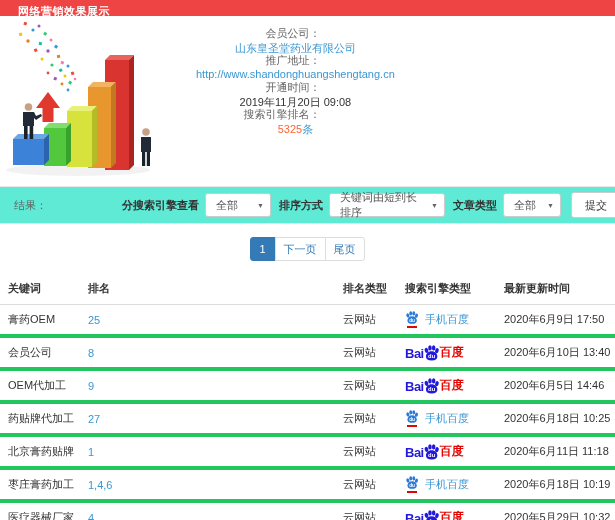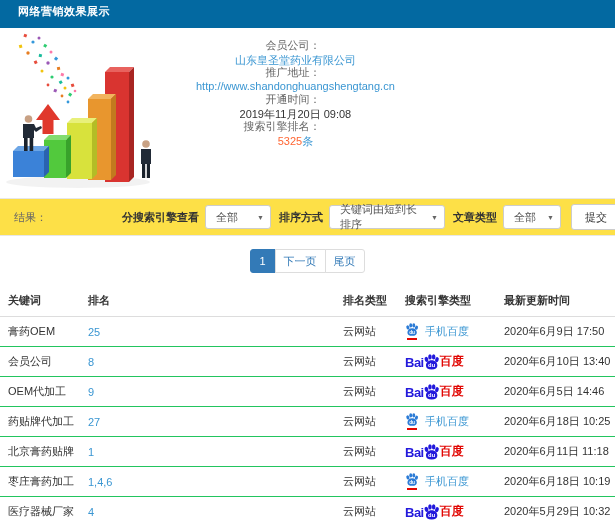--- a/index.html
+++ b/index.html
@@ -1,32 +1,32 @@
 <!DOCTYPE html>
 <html><head>
 <meta charset="utf-8">
 <style>
   * { margin:0; padding:0; box-sizing:border-box; }
   html,body { width:615px; height:520px; overflow:hidden; background:#fff;
     font-family:"Liberation Sans","DejaVu Sans",sans-serif; font-size:11px; color:#333; }
 
-  .header { height:28px; background:#0369a1; color:#fff; font-weight:bold;
+  .header { height:16px; background:#ef4444; color:#fff; font-weight:bold;
     line-height:22px; padding-left:18px; font-size:11px; letter-spacing:.5px; }
 
   .info-section { position:relative; height:166px; }
   .illustration { position:absolute; left:0; top:2px; width:185px; height:160px; }
   .info-rows { position:absolute; left:168px; top:10px; }
   .info-row { display:flex; align-items:center; height:27px;flex-direction:column; }
   .info-label { width:78px; text-align:right; color:#666; }
   .info-value { margin-left:28px; }
   .link-blue { color:#3a96d2; }
   .text-dark { color:#333; }
   .num-orange { color:#ff6633; }
 
-  .filter-bar { height:38px; background:#fde047; border-top:1px solid #e7e7e7;
+  .filter-bar { height:38px; background:#5eead4; border-top:1px solid #e7e7e7;
     border-bottom:1px solid #e7e7e7; display:flex; align-items:center;
     padding-left:14px; margin-top:4px; }
   .result-label { color:#666; }
   .filter-group { margin-left:auto; display:flex; align-items:center; }
   .filter-label { font-weight:bold; color:#333; margin:0 6px 0 8px; }
   .select { background:#fff; border:1px solid #ccc; border-radius:3px; height:24px;
     display:flex; align-items:center; padding:0 6px 0 10px; color:#555; cursor:pointer; }
   .select .caret { margin-left:auto; font-size:7px; color:#666; padding-left:8px; }
   .sel-engine { width:66px; } .sel-sort { width:116px; } .sel-article { width:58px; }
   .submit-btn { height:26px; background:#fff; border:1px solid #ccc; border-radius:3px;
@@ -38,21 +38,21 @@
     margin-left:-1px; cursor:pointer; }
   .page-btn.active { background:#337ab7; border-color:#337ab7; color:#fff;
     border-radius:3px 0 0 3px; }
   .page-btn.last { border-radius:0 3px 3px 0; }
 
   table { width:615px; border-collapse:collapse; table-layout:fixed; }
   col.c1{width:88px;} col.c2{width:255px;} col.c3{width:62px;} col.c4{width:99px;} col.c5{width:111px;}
   th { text-align:left; font-weight:bold; color:#333; padding:8px 0 8px 0;
     border-bottom:1px solid #ddd; }
   th:first-child, td:first-child { padding-left:8px; }
-  td { padding:6px 0; border-bottom:1px solid #22c55e; height:26px; }
+  td { padding:6px 0; border-bottom:4px solid #22c55e; height:26px; }
   .rank-cell { color:#3a96d2; }
 
   .engine-pc { display:inline-flex; align-items:flex-end; }
   .engine-pc .bai { color:#2319dc; font-weight:bold; font-size:13px; letter-spacing:-.5px; }
   .engine-pc .du-paw { width:17px; height:17px; margin:0 0 -1px -1px; }
   .engine-pc .bdu { color:#e10602; font-weight:bold; font-size:12px; }
   .engine-mobile { display:inline-flex; align-items:center; }
   .engine-mobile .paw-wrap { display:inline-flex; flex-direction:column; align-items:center; }
   .engine-mobile .du-paw { width:14px; height:14px; }
   .engine-mobile .underline { width:10px; height:2px; background:#e10602; margin-top:1px; }

